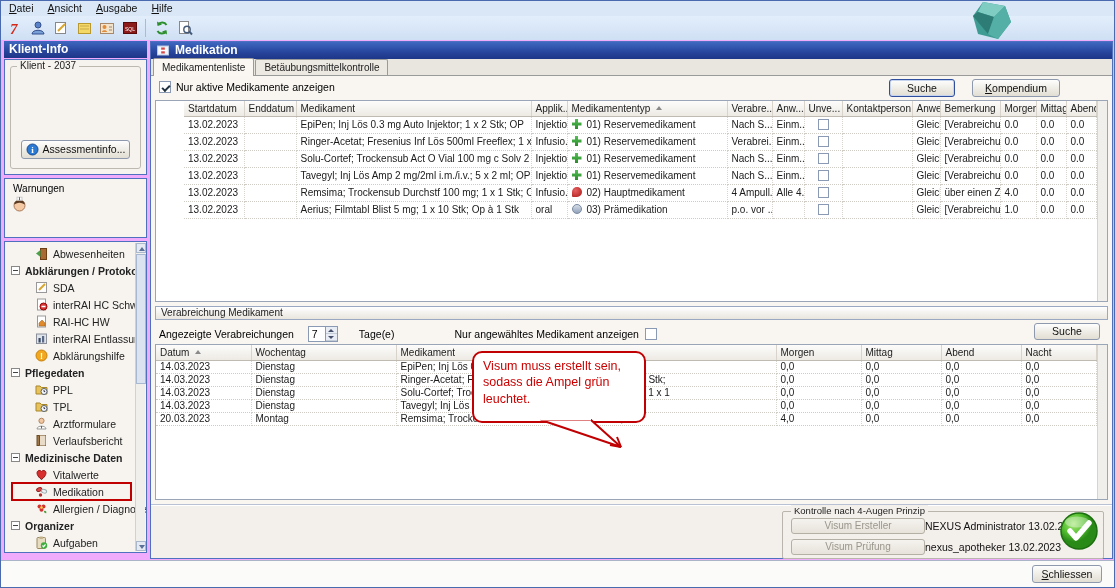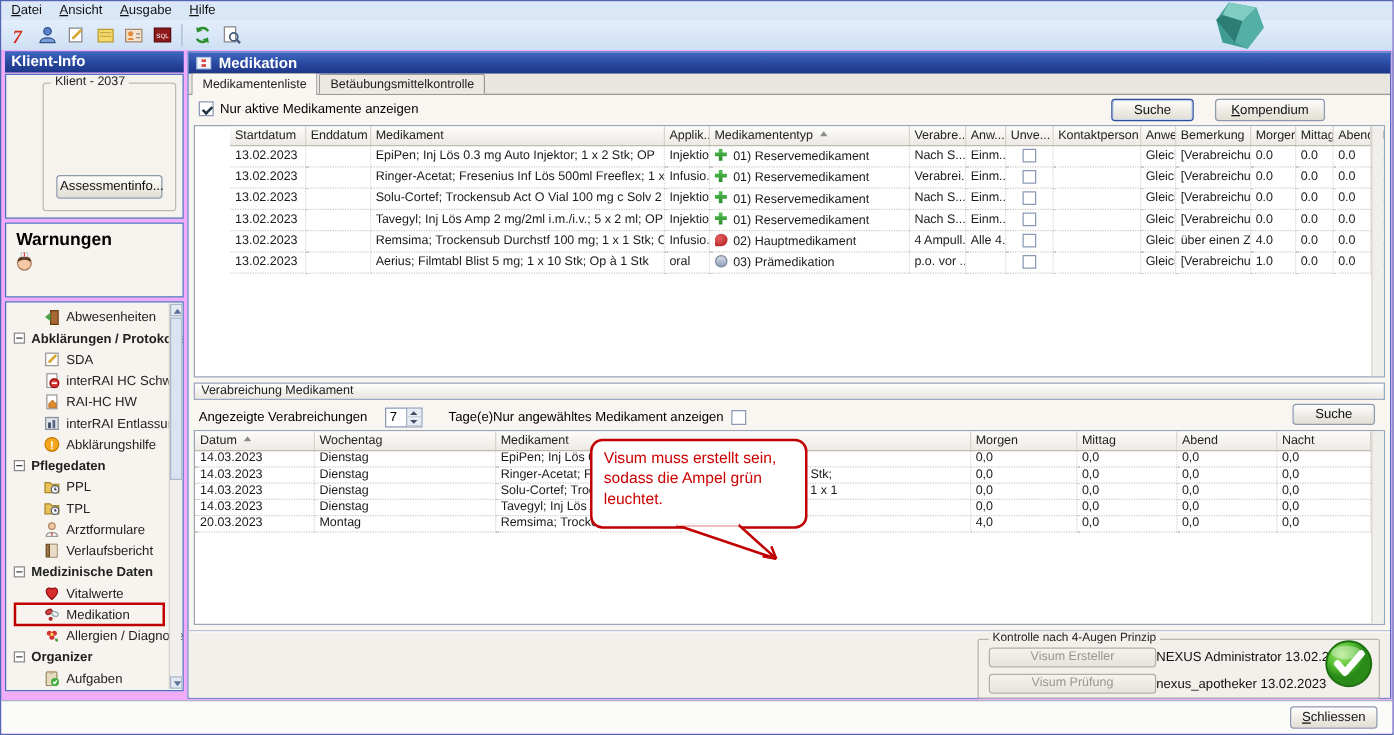--- a/index.html
+++ b/index.html
@@ -20,25 +20,25 @@
   .bluehead { background:linear-gradient(#3f68c0 0%, #27459c 60%, #1d3688 100%); color:#fff; font-weight:bold; font-size:12px; line-height:17px; padding:0 5px; display:flex; align-items:center; gap:5px; }
   .btn { display:inline-block; background:linear-gradient(#fefefe,#eceae2 60%, #e2ded4); border:1px solid #8e99ad; border-radius:3px; font-size:10.5px; color:#111; text-align:center; line-height:15px; }
   .btn.primary { border-color:#2f4f9e; box-shadow:inset 0 0 0 1px #c6d4ee; }
   .btn.underline::first-letter { text-decoration:underline; }
   .btn.disabled { color:#9a968c; background:linear-gradient(#f5f3ef,#e7e3db); border-color:#b4b0a6; }
 
   
   .sidebar-head { position:absolute; left:3px; top:40px; width:143px; height:17px; }
   .panel { position:absolute; background:#f7f4f0; border:1px solid #4f6fbf; }
   .klient-panel { left:3px; top:58px; width:143px; height:116px; background:#f6f3ef; }
-  .groupbox { position:absolute; left:5px; top:6px; right:5px; bottom:5px; border:1px solid #bdb9b1; border-radius:3px;margin-left:24px; }
+  .groupbox { position:absolute; left:5px; top:6px; right:5px; bottom:5px; border:1px solid #bdb9b1; border-radius:3px; }
   .groupbox-label { position:absolute; top:-7px; left:6px; background:#f6f3ef; font-size:10px; color:#222; padding:0 3px; }
   .assess-btn { position:absolute; left:10px; bottom:9px; right:10px; height:19px; display:flex; align-items:center; justify-content:center; gap:4px; }
   .warn-panel { left:3px; top:177px; width:143px; height:60px; }
-  .warn-title { font-size:14px; font-weight:bold; padding:4px 0 2px 8px; }
+  .warn-title { font-size:10px; font-weight:normal; padding:4px 0 2px 8px; }
   .tree-panel { left:3px; top:240px; width:143px; height:312px; overflow:hidden; }
   .tree { position:absolute; left:0; top:3px; right:12px; }
   .titem { height:17px; display:flex; align-items:center; gap:5px; font-size:10.5px; color:#222; padding-left:30px; position:relative; white-space:nowrap; }
   .titem.group { padding-left:6px; font-weight:bold; }
   .minusbox { width:9px; height:9px; border:1px solid #888; background:#fff; position:relative; flex:none; }
   .minusbox::after { content:""; position:absolute; left:1px; right:1px; top:3px; height:1px; background:#444; }
   .ticon13 { flex:none; }
   .hl { position:absolute; left:6px; right:2px; top:-1px; bottom:-1px; border:2px solid #c00000; pointer-events:none; }
   .vscroll { position:absolute; right:1px; top:1px; bottom:1px; width:10px; background:#f1efeb; border-left:1px solid #d5d1c8; }
   .sbarrow { position:absolute; left:0; width:10px; height:10px; background:#e4e9f2; border:1px solid #aab8cc; }
@@ -519,21 +519,21 @@
       <div class="adm-controls">
         <span>Angezeigte Verabreichungen</span>
         <span class="spinner">
           <span>7</span>
           <span class="spinbtns">
               <span class="spin-up"></span>
               <span class="spin-down"></span>
             </span>
         </span>
         <span style="margin-left:21px">Tage(e)</span>
-        <span style="">Nur angewähltes Medikament anzeigen</span>
+        <span style="margin-left:60px">Nur angewähltes Medikament anzeigen</span>
         <span class="cb" style="margin-left:6px"></span>
       </div>
       <button class="btn suche-btn2">Suche</button>
 
       <div class="tablebox tb2">
         <table>
             <colgroup>
               <col style="width: 95px;">
               <col style="width: 145px;">
               <col style="width: 380px;">

